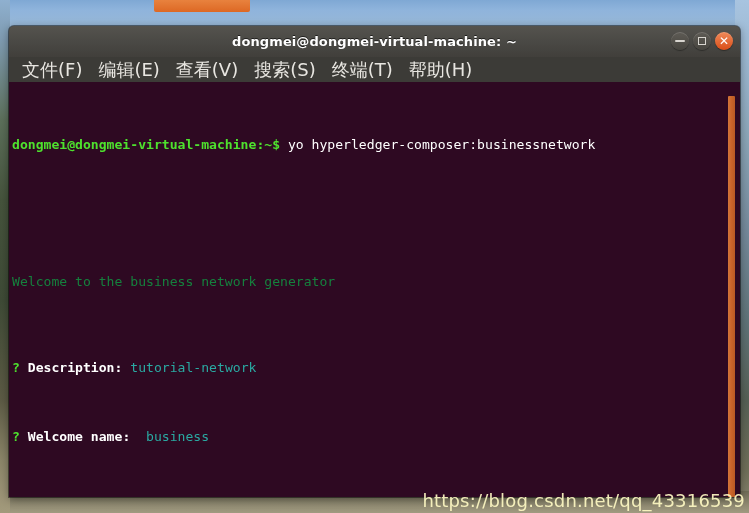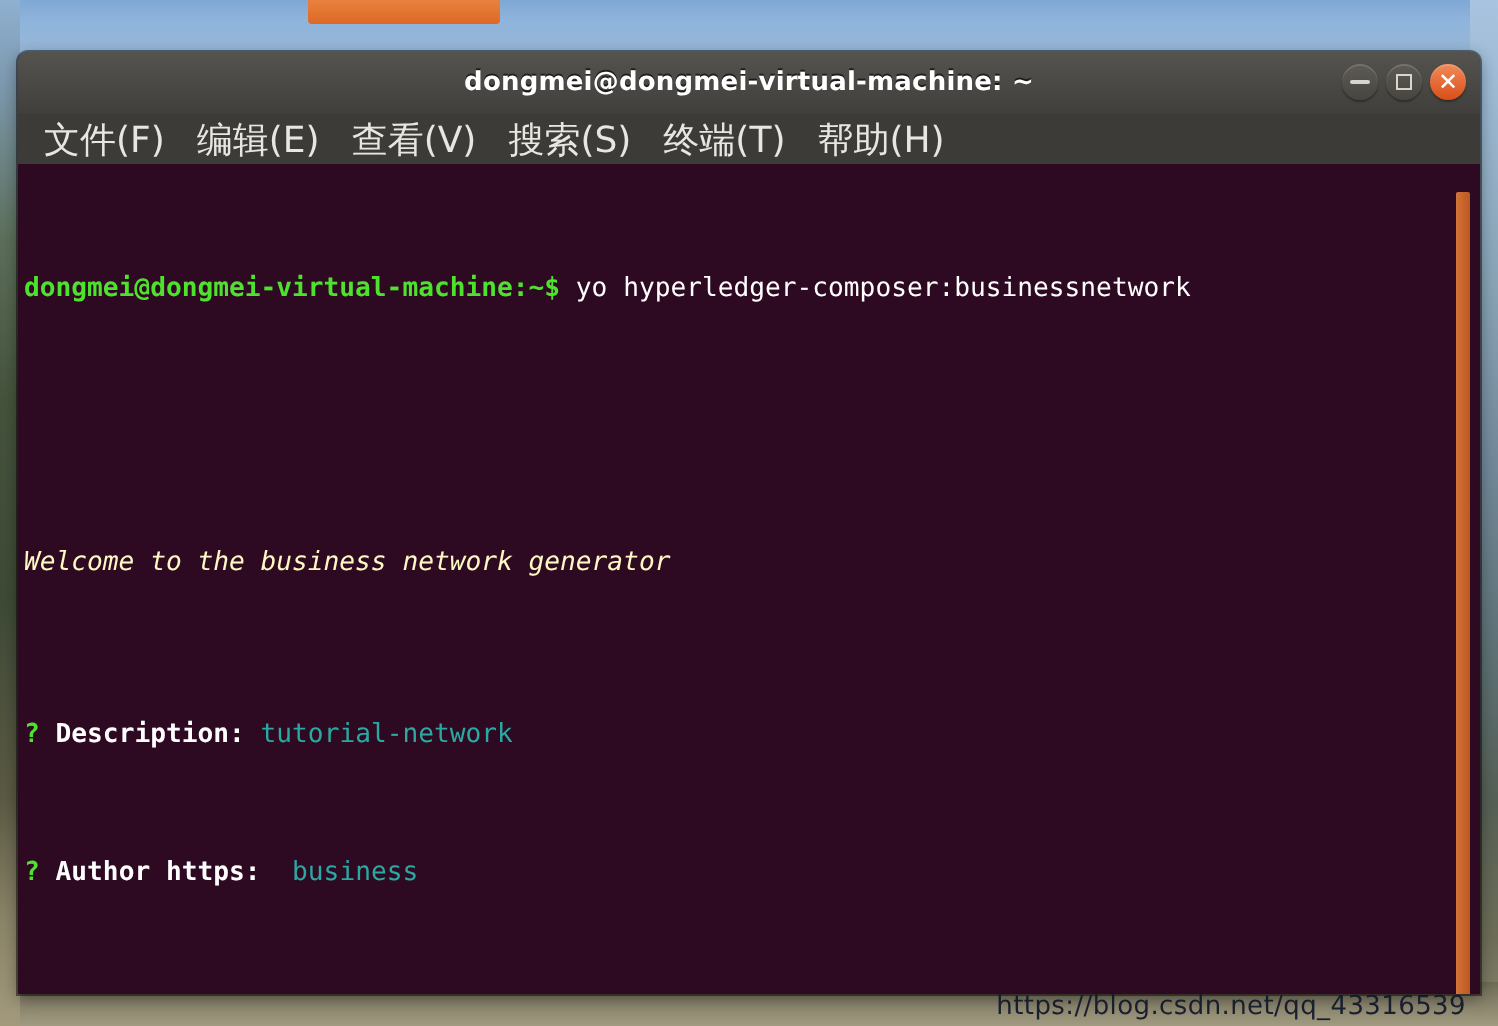--- a/index.html
+++ b/index.html
@@ -174,21 +174,21 @@
     white-space: pre-wrap;
     word-break: break-all;
   }
   .ln { display: block; min-height: 17.2px; }
 
   .c-green   { color: #4ee22e; font-weight: bold; }
   .c-qmark   { color: #4ee22e; font-weight: bold; }
   .c-white   { color: #ffffff; margin-top: 16px; }
   .c-bold    { color: #ffffff; font-weight: bold; }
   .c-cyan    { color: #2aa9a2; }
-  .c-plain   { color: #fef9c3; font-style: italic; }
+  .c-plain   { color: #15803d; }
 
   
   #scrollbar {
     position: absolute;
     right: 2px;
     top: 0;
     width: 13px;
     bottom: 0;
     background: #2e0922;
   }
@@ -198,25 +198,25 @@
     top: 14px;
     width: 7px;
     height: 410px;
     background: linear-gradient(to right, #d2753a, #c9642a, #b95a24);
     border-radius: 1px;
   }
 
   
   #watermark {
     position: absolute;
-    right: 16px;
+    right: 4px;
     bottom: 2px;
-    color: #0f172a;
+    color: #fef9c3;
     font-family: "DejaVu Sans", "Liberation Sans", sans-serif;
-    font-size: 13px;
+    font-size: 18px;
     letter-spacing: 0.2px;
     opacity: 0.92;
   }
 </style>
 </head>
 <body>
 
 <div id="desktop">
   <div id="desktop-right"></div>
   <div id="desktop-bottom"></div>
@@ -254,21 +254,21 @@
 
       <span class="ln"><span class="c-green">dongmei@dongmei-virtual-machine:~$</span><span class="c-white"> yo hyperledger-composer:businessnetwork</span></span>
 
       <span class="ln"> </span>
 
       <span class="ln"><span class="c-plain">Welcome to the business network generator</span></span>
 
 
       <span class="ln"><span class="c-qmark">?</span><span class="c-plain"> </span><span class="c-bold">Description:</span><span class="c-plain"> </span><span class="c-cyan">tutorial-network</span></span>
 
-      <span class="ln"><span class="c-qmark">?</span><span class="c-plain"> </span><span class="c-bold">Author https:</span><span class="c-plain"> </span><span class="c-cyan"> business</span></span>
+      <span class="ln"><span class="c-qmark">?</span><span class="c-plain"> </span><span class="c-bold">Welcome name:</span><span class="c-plain"> </span><span class="c-cyan"> business</span></span>
 
       
 
       
 
       
 
       
 
       

